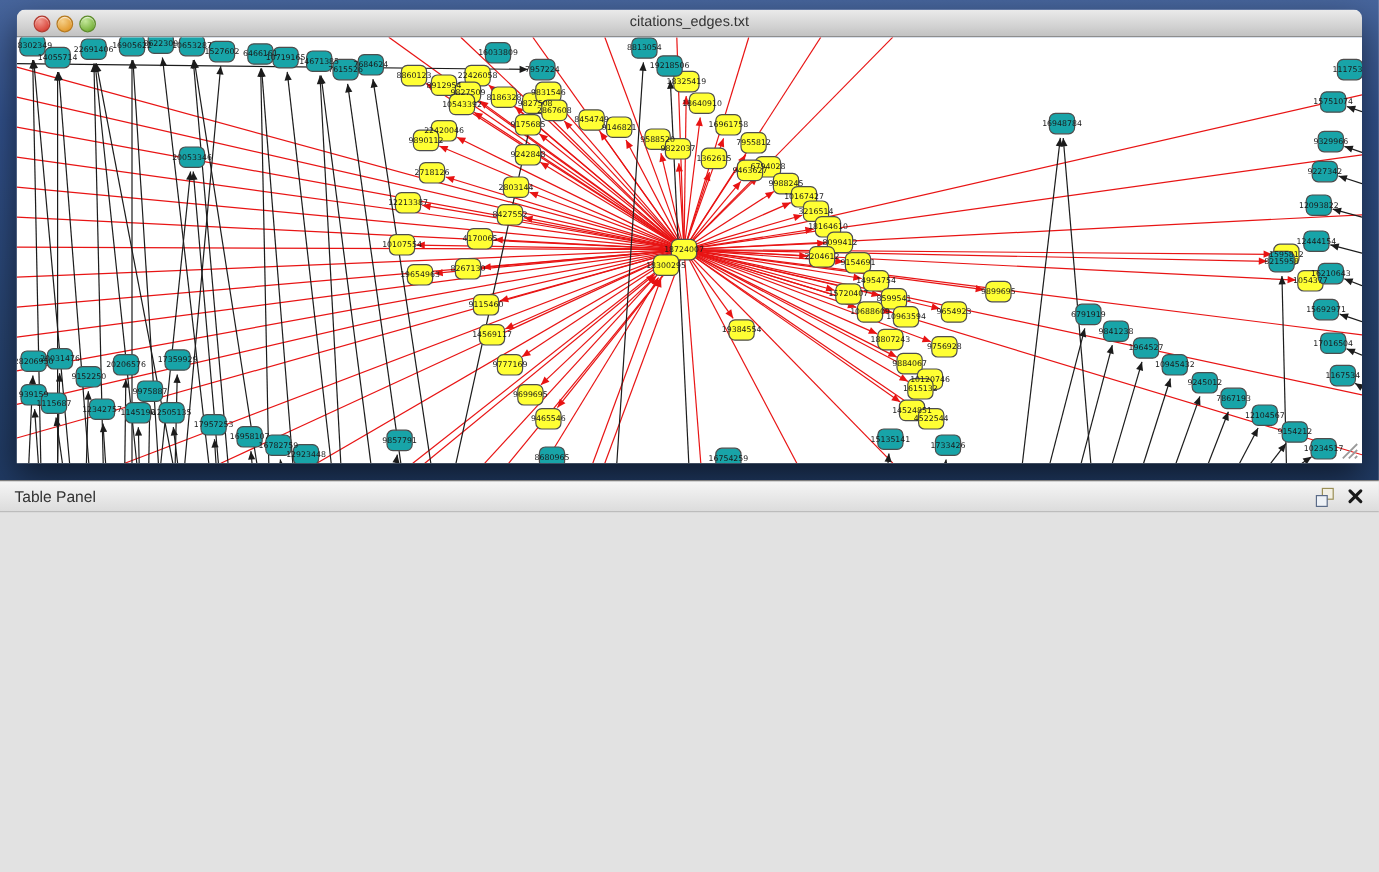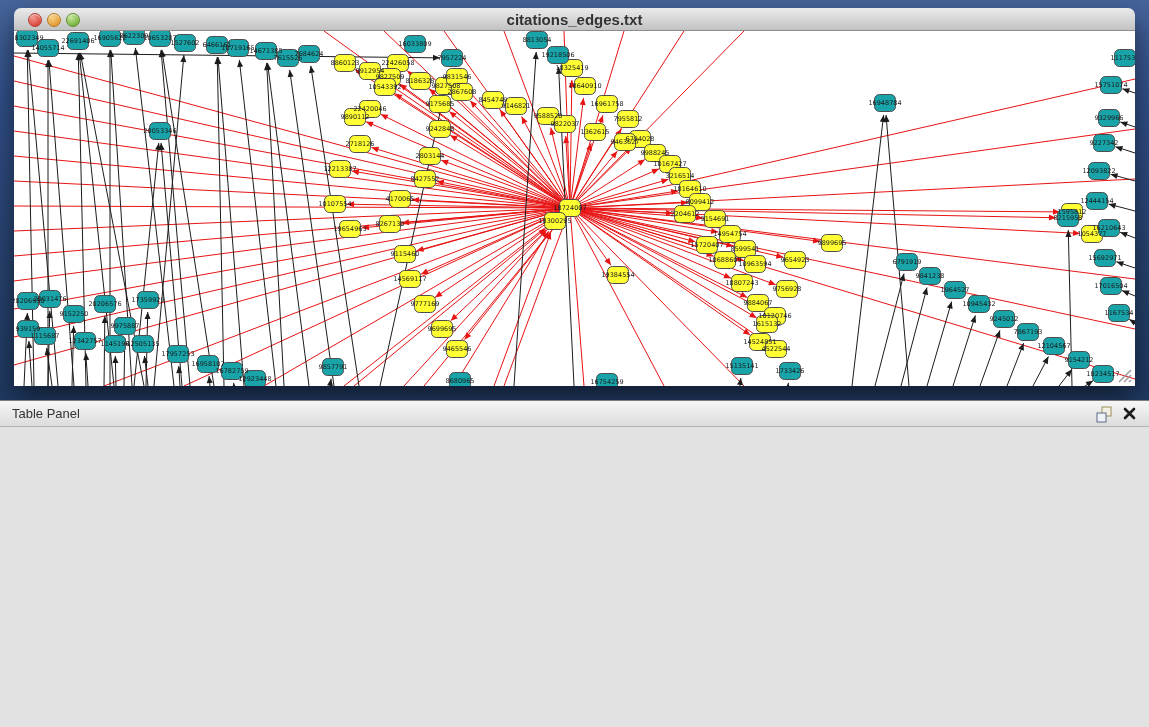--- a/index.html
+++ b/index.html
@@ -11,21 +11,21 @@
            background:linear-gradient(180deg,#47659c 0%,#31508a 25%,#27436f 70%,#203a63 100%);}
   #graph-window{position:absolute;left:14px;top:8px;width:1121px;height:377px;
                 border-radius:7px 7px 0 0;box-shadow:0 12px 28px rgba(0,0,0,.55);}
   #titlebar{height:22px;border-radius:7px 7px 0 0;position:relative;
             background:linear-gradient(#ebebeb,#d3d3d3 60%,#c2c2c2);
             border-bottom:1px solid #8d8d8d;}
   .traffic{position:absolute;top:5px;width:12px;height:12px;border-radius:50%;box-shadow:inset 0 1px 1px rgba(255,255,255,.7);}
   #btn-close {left:14px;background:radial-gradient(circle at 35% 30%,#f29a90,#d9453a 75%);border:1px solid #b03a30;}
   #btn-min   {left:33px;background:radial-gradient(circle at 35% 30%,#f6d089,#e39b2f 75%);border:1px solid #b5791f;}
   #btn-zoom  {left:52px;background:radial-gradient(circle at 35% 30%,#c4e89a,#77b13b 75%);border:1px solid #5e8c2c;}
-  #win-title{position:absolute;left:0;right:0;top:3px;text-align:center;font-size:15px;font-weight:bold;color:#333;}
+  #win-title{position:absolute;left:0;right:0;top:3px;text-align:center;font-size:12px;font-weight:normal;color:#333;}
   #canvas{position:relative;width:1121px;height:355px;background:#fff;overflow:hidden;}
   #net{position:absolute;left:0;top:0;}
   #net text{font-family:"DejaVu Sans",sans-serif;}
   #resize-grip{position:absolute;right:2px;bottom:2px;}
 
   
   #panel-header{position:absolute;left:0;top:400px;width:1149px;height:27px;
                 background:linear-gradient(#f6f6f6,#dcdcdc);border-top:1px solid #7d7d7d;border-bottom:1px solid #b4b4b4;box-sizing:border-box;}
   #panel-title{position:absolute;left:12px;top:5px;font-size:13px;color:#333;}
   #float-btn{position:absolute;right:36px;top:5px;width:17px;height:17px;}

